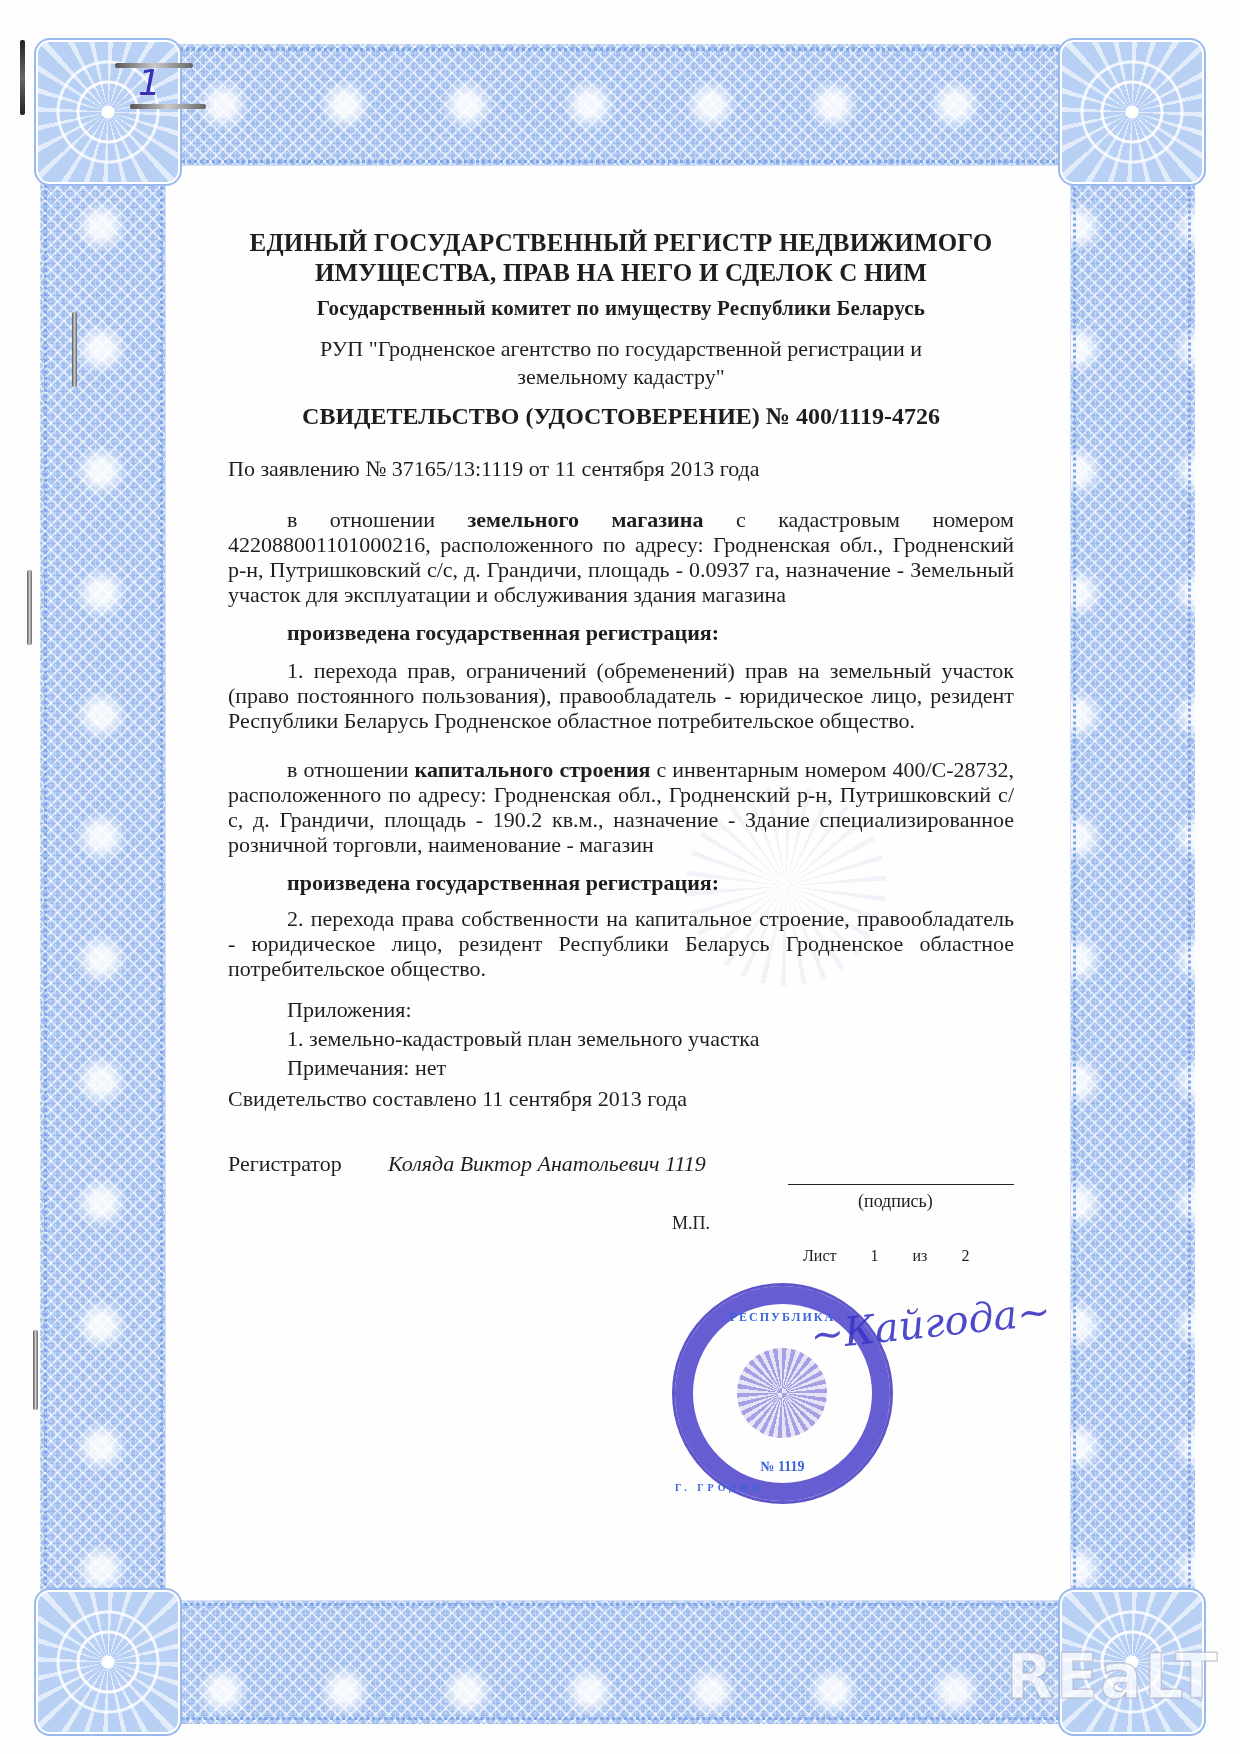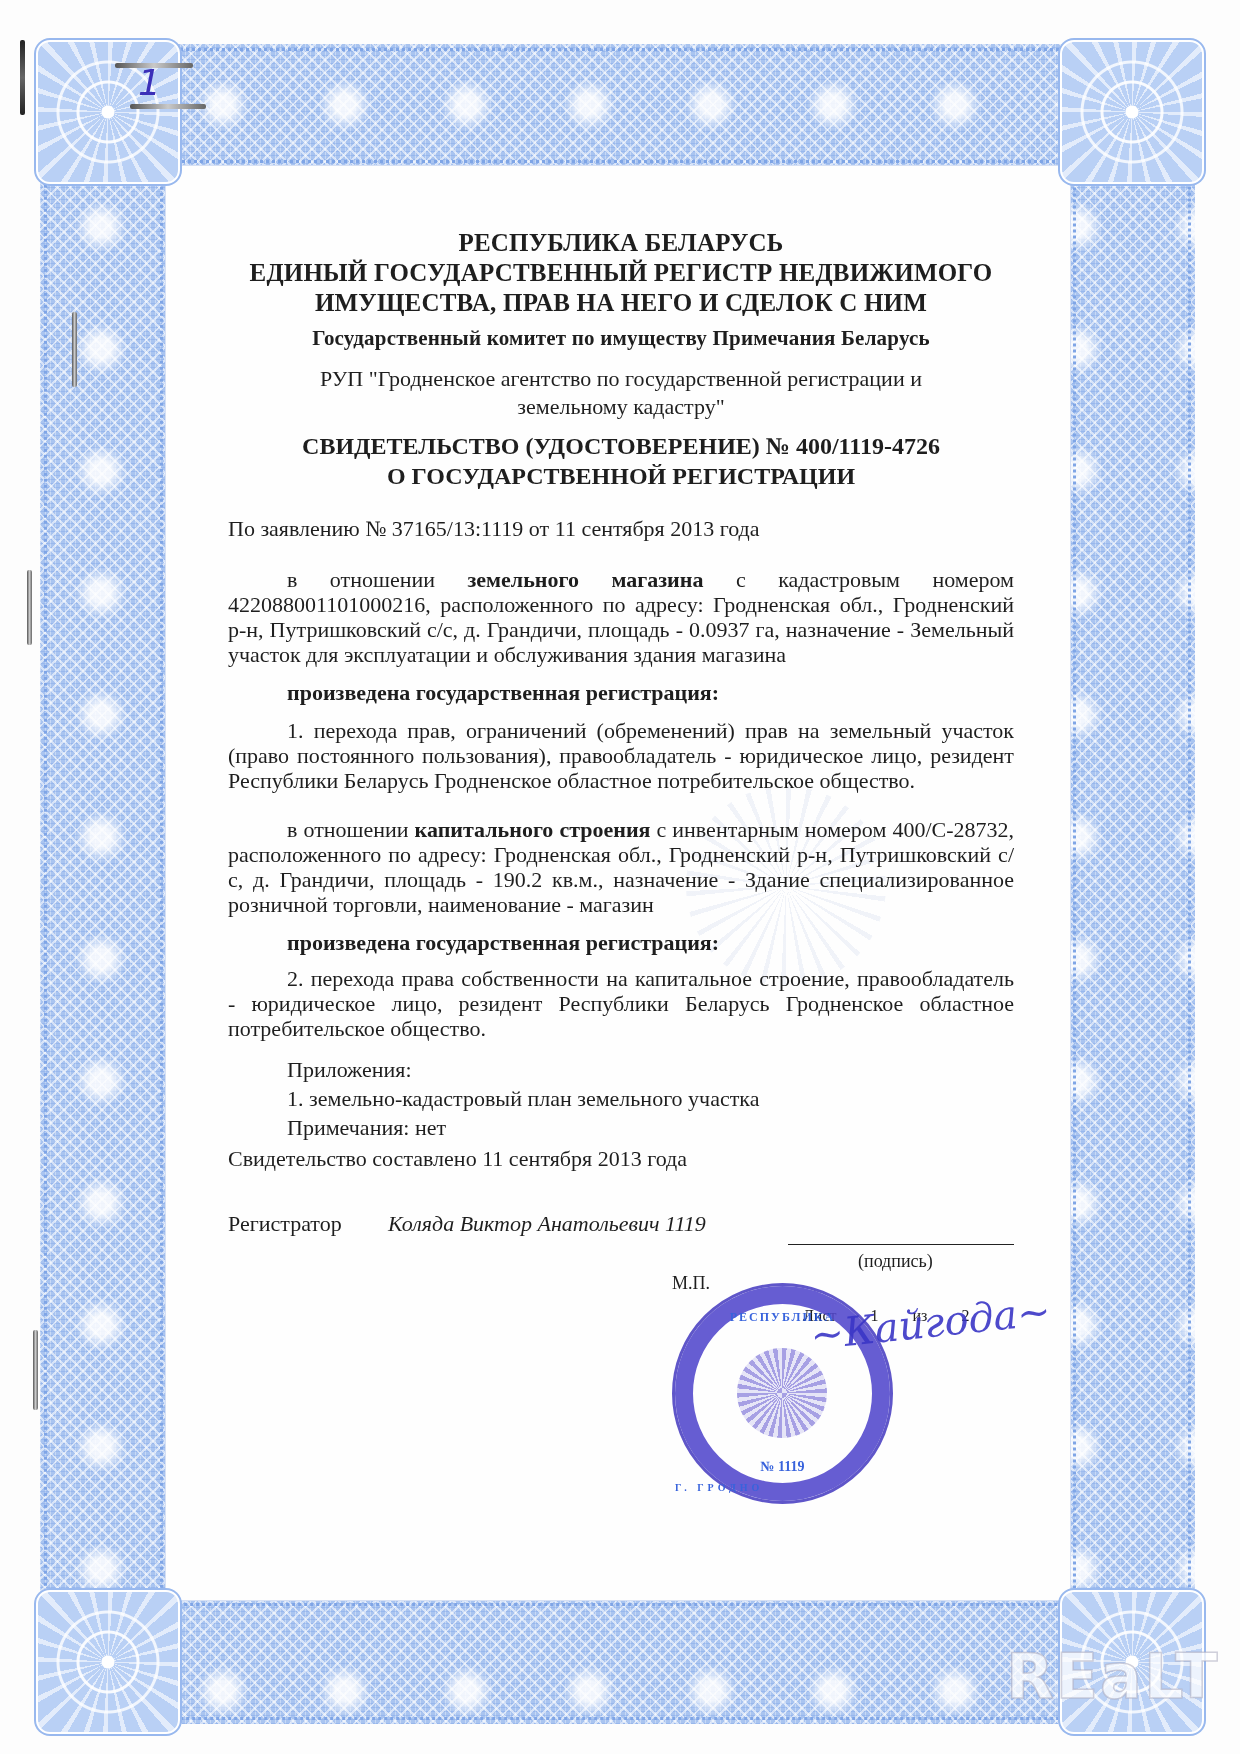--- a/index.html
+++ b/index.html
@@ -130,33 +130,31 @@
 
 <div class="staple h1"></div>
 <div class="staple h2"></div>
 <div class="staple v1"></div>
 <div class="staple v2"></div>
 <div class="staple v3"></div>
 <div class="staple v4"></div>
 <div class="hand-mark">1</div>
 
 <div class="page-text">
-  <div class="hdr">РЕСПУБЛИКА БЕЛАРУСЬ</div>
   <div class="hdr">ЕДИНЫЙ ГОСУДАРСТВЕННЫЙ РЕГИСТР НЕДВИЖИМОГО</div>
   <div class="hdr">ИМУЩЕСТВА, ПРАВ НА НЕГО И СДЕЛОК С НИМ</div>
-  <div class="hdr sub">Государственный комитет по имуществу Примечания Беларусь</div>
+  <div class="hdr sub">Государственный комитет по имуществу Республики Беларусь</div>
 
   <div class="agency">
     <div>РУП "Гродненское агентство по государственной регистрации и</div>
     <div>земельному кадастру"</div>
   </div>
 
   <div class="cert">
     <div>СВИДЕТЕЛЬСТВО (УДОСТОВЕРЕНИЕ) № 400/1119-4726</div>
-    <div>О ГОСУДАРСТВЕННОЙ РЕГИСТРАЦИИ</div>
   </div>
 
   <div class="application">По заявлению № 37165/13:1119 от 11 сентября 2013 года</div>
 
   <div class="para"><span>в отношении </span><b>земельного магазина</b><span> с кадастровым номером 422088001101000216, расположенного по адресу: Гродненская обл., Гродненский р-н, Путришковский с/с, д. Грандичи, площадь - 0.0937 га, назначение - Земельный участок для эксплуатации и обслуживания здания магазина</span></div>
   <div class="produced">произведена государственная регистрация:</div>
   <div class="para" style="margin-top:12px">1. перехода прав, ограничений (обременений) прав на земельный участок (право постоянного пользования), правообладатель - юридическое лицо, резидент Республики Беларусь Гродненское областное потребительское общество.</div>
 
   <div class="para"><span>в отношении </span><b>капитального строения</b><span> с инвентарным номером 400/С-28732, расположенного по адресу: Гродненская обл., Гродненский р-н, Путришковский с/с, д. Грандичи, площадь - 190.2 кв.м., назначение - Здание специализированное розничной торговли, наименование - магазин</span></div>
   <div class="produced">произведена государственная регистрация:</div>

